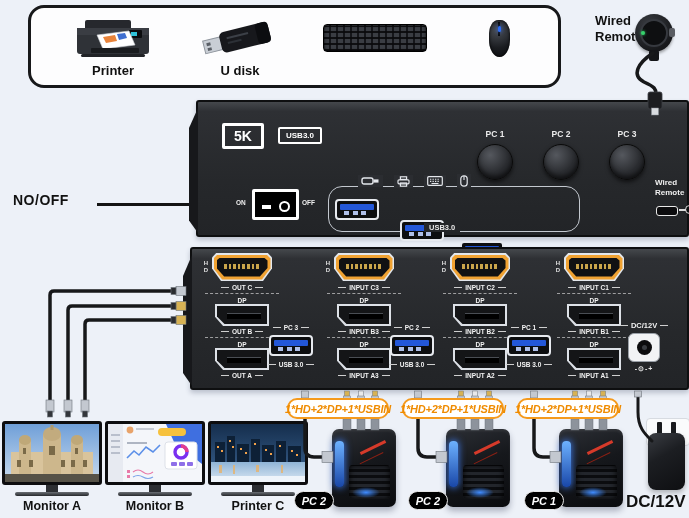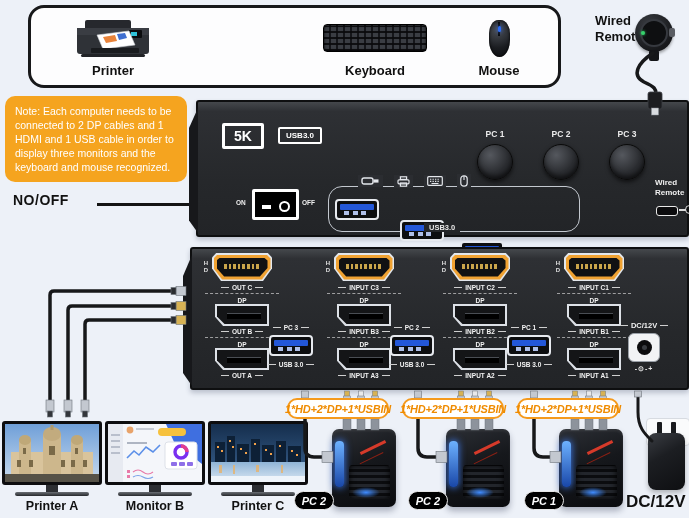--- a/index.html
+++ b/index.html
@@ -157,43 +157,56 @@
           <rect x="62" y="17" width="6" height="4" fill="#2fc2d8"></rect>
           <polygon points="28,20 60,16 66,30 34,34" fill="#fff" stroke="#cfd3d8" stroke-width="0.6"></polygon>
           <polygon points="34,22 46,20 48,26 37,28" fill="#e8833a"></polygon>
           <polygon points="48,19 56,18 58,23 50,25" fill="#3f6fd0"></polygon>
           <rect x="22" y="33" width="48" height="5" rx="1" fill="#191b1e"></rect>
           <rect x="12" y="39" width="64" height="3" rx="1.5" fill="#202226"></rect>
         </svg>
       </div>
       <div class="peri-label">Printer</div>
     </div>
+    <div class="peri" style="left:149px;width:120px;">
+      <div class="peri-art">
+        <svg width="86" height="42" viewBox="0 0 86 42">
+          <g transform="rotate(-14 43 21)">
+            <rect x="6" y="15" width="18" height="13" fill="#c9ced5" stroke="#8f959d" stroke-width="1"></rect>
+            <rect x="9" y="18" width="4" height="3" fill="#5a5f66"></rect>
+            <rect x="9" y="23" width="4" height="3" fill="#5a5f66"></rect>
+            <rect x="23" y="11" width="50" height="21" rx="5" fill="#17181c"></rect>
+            <rect x="60" y="11" width="13" height="21" rx="4" fill="#0c0d10"></rect>
+            <rect x="30" y="17" width="22" height="2" fill="#3c4047"></rect>
+            <rect x="30" y="22" width="14" height="2" fill="#2c3036"></rect>
+          </g>
+        </svg>
+      </div>
+      <div class="peri-label">U disk</div>
+    </div>
     <div class="peri" style="left:279px;width:130px;">
       <div class="peri-art">
           <div class="kb"></div>
         </div>
-      <div class="peri-label">Keyboard</div>
     </div>
     <div class="peri" style="left:418px;width:100px;">
       <div class="peri-art">
           <div class="mouse"></div>
         </div>
-      <div class="peri-label">Mouse</div>
     </div>
   </div>
 
   <div class="abs remote-label-top">Wired Remote</div>
   <div class="abs remote-knob">
     <div class="ring"></div>
       <div class="led"></div>
       <div class="notch"></div>
       <div class="stem"></div>
   </div>
 
-  <div class="abs note">Note: Each computer needs to be connected to 2 DP cables and 1 HDMI and 1 USB cable in order to display three monitors and the keyboard and mouse recognized.</div>
 
   <div class="abs nooff">NO/OFF</div>
   <div class="abs nooff-line"></div>
 
   <div class="abs panel front-panel">
     <div class="abs badge8k">5K</div>
     <div class="abs badgeusb">USB3.0</div>
 
     <div class="abs" style="left:275px;top:27px;">
       <div class="knob-label">PC 1</div>
@@ -437,21 +450,21 @@
             <rect x="24" y="36" width="4" height="7"></rect>
             <rect x="56" y="36" width="4" height="7"></rect>
             <rect x="66" y="36" width="4" height="7"></rect>
             <rect x="78" y="36" width="4" height="7"></rect>
           </g>
         <rect x="0" y="50" width="94" height="8" fill="#565247"></rect>
       </svg>
     </div>
     <div class="mon-neck"></div>
       <div class="mon-base"></div>
-    <div class="mon-label">Printer A</div>
+    <div class="mon-label">Monitor A</div>
   </div>
 
   <div class="abs monitor layer3" style="left:105px;">
     <div class="mon-screen">
       <svg width="94" height="58" viewBox="0 0 94 58">
         <rect width="94" height="58" fill="#f4f6fa"></rect>
         <polygon points="58,0 94,0 94,40 66,18" fill="#3f6fe0"></polygon>
         <rect x="0" y="0" width="15" height="58" fill="#e7eaf1"></rect>
         <g fill="#b9bfcc">
             <rect x="3" y="10" width="9" height="2"></rect>

